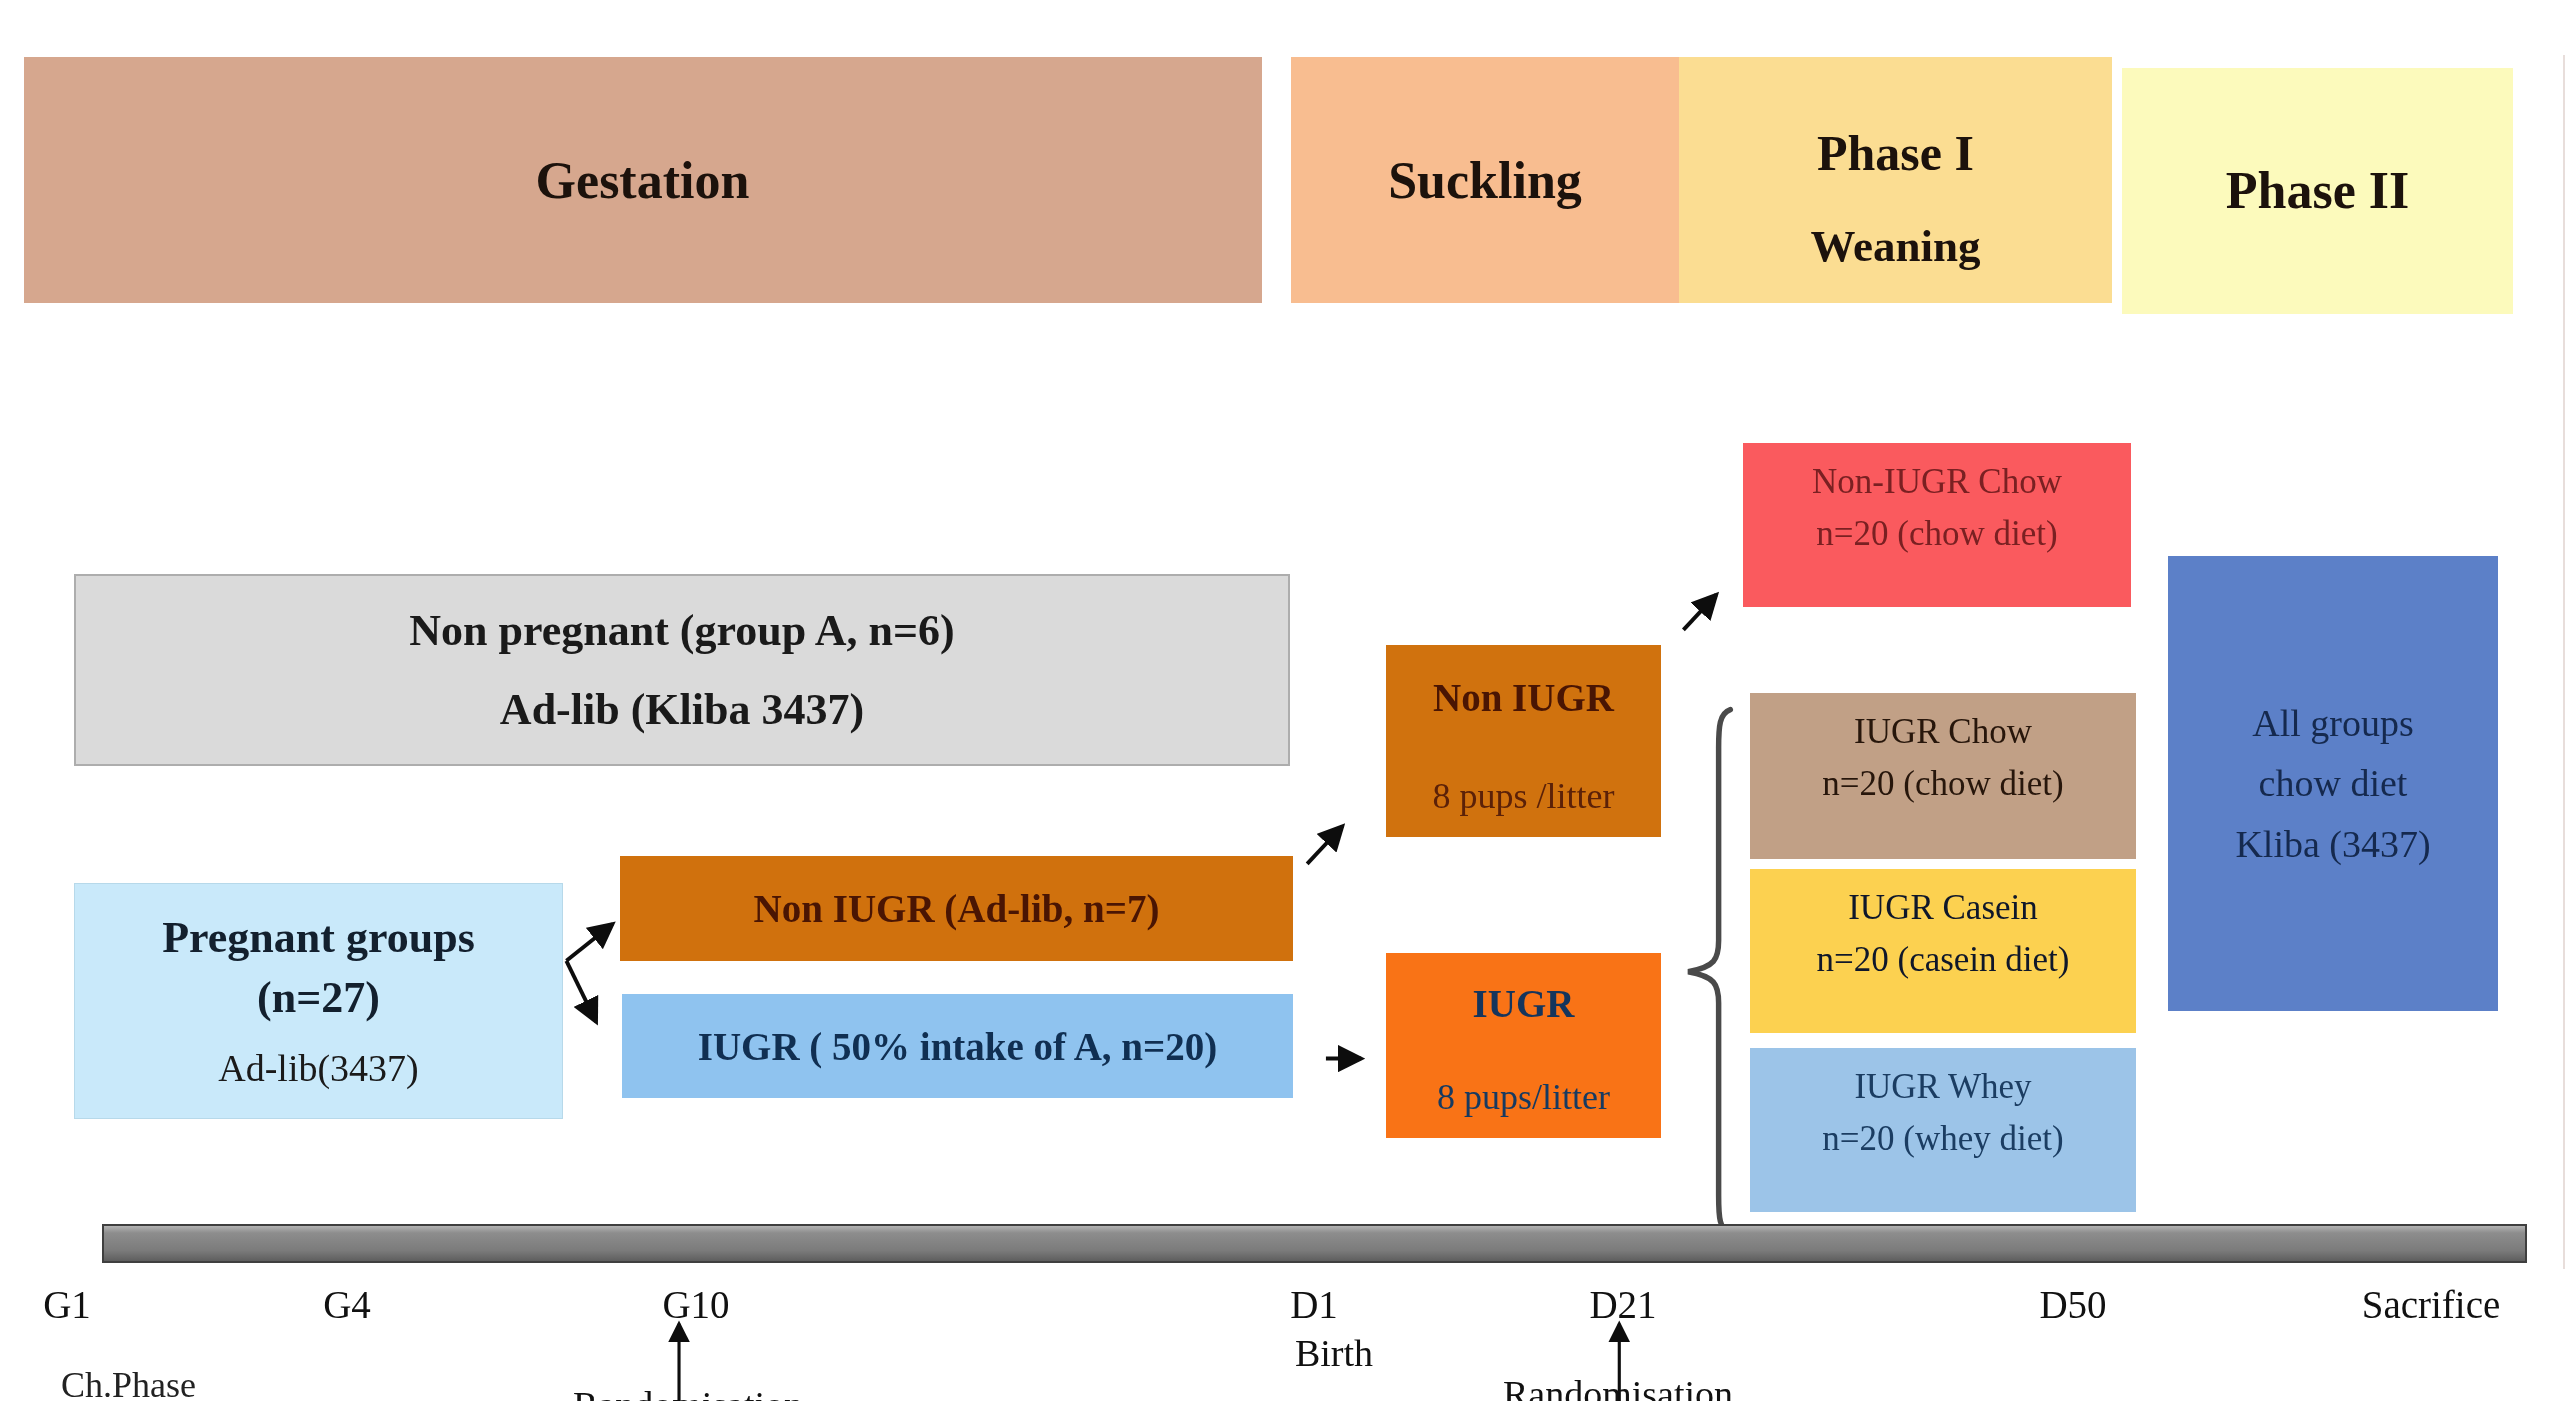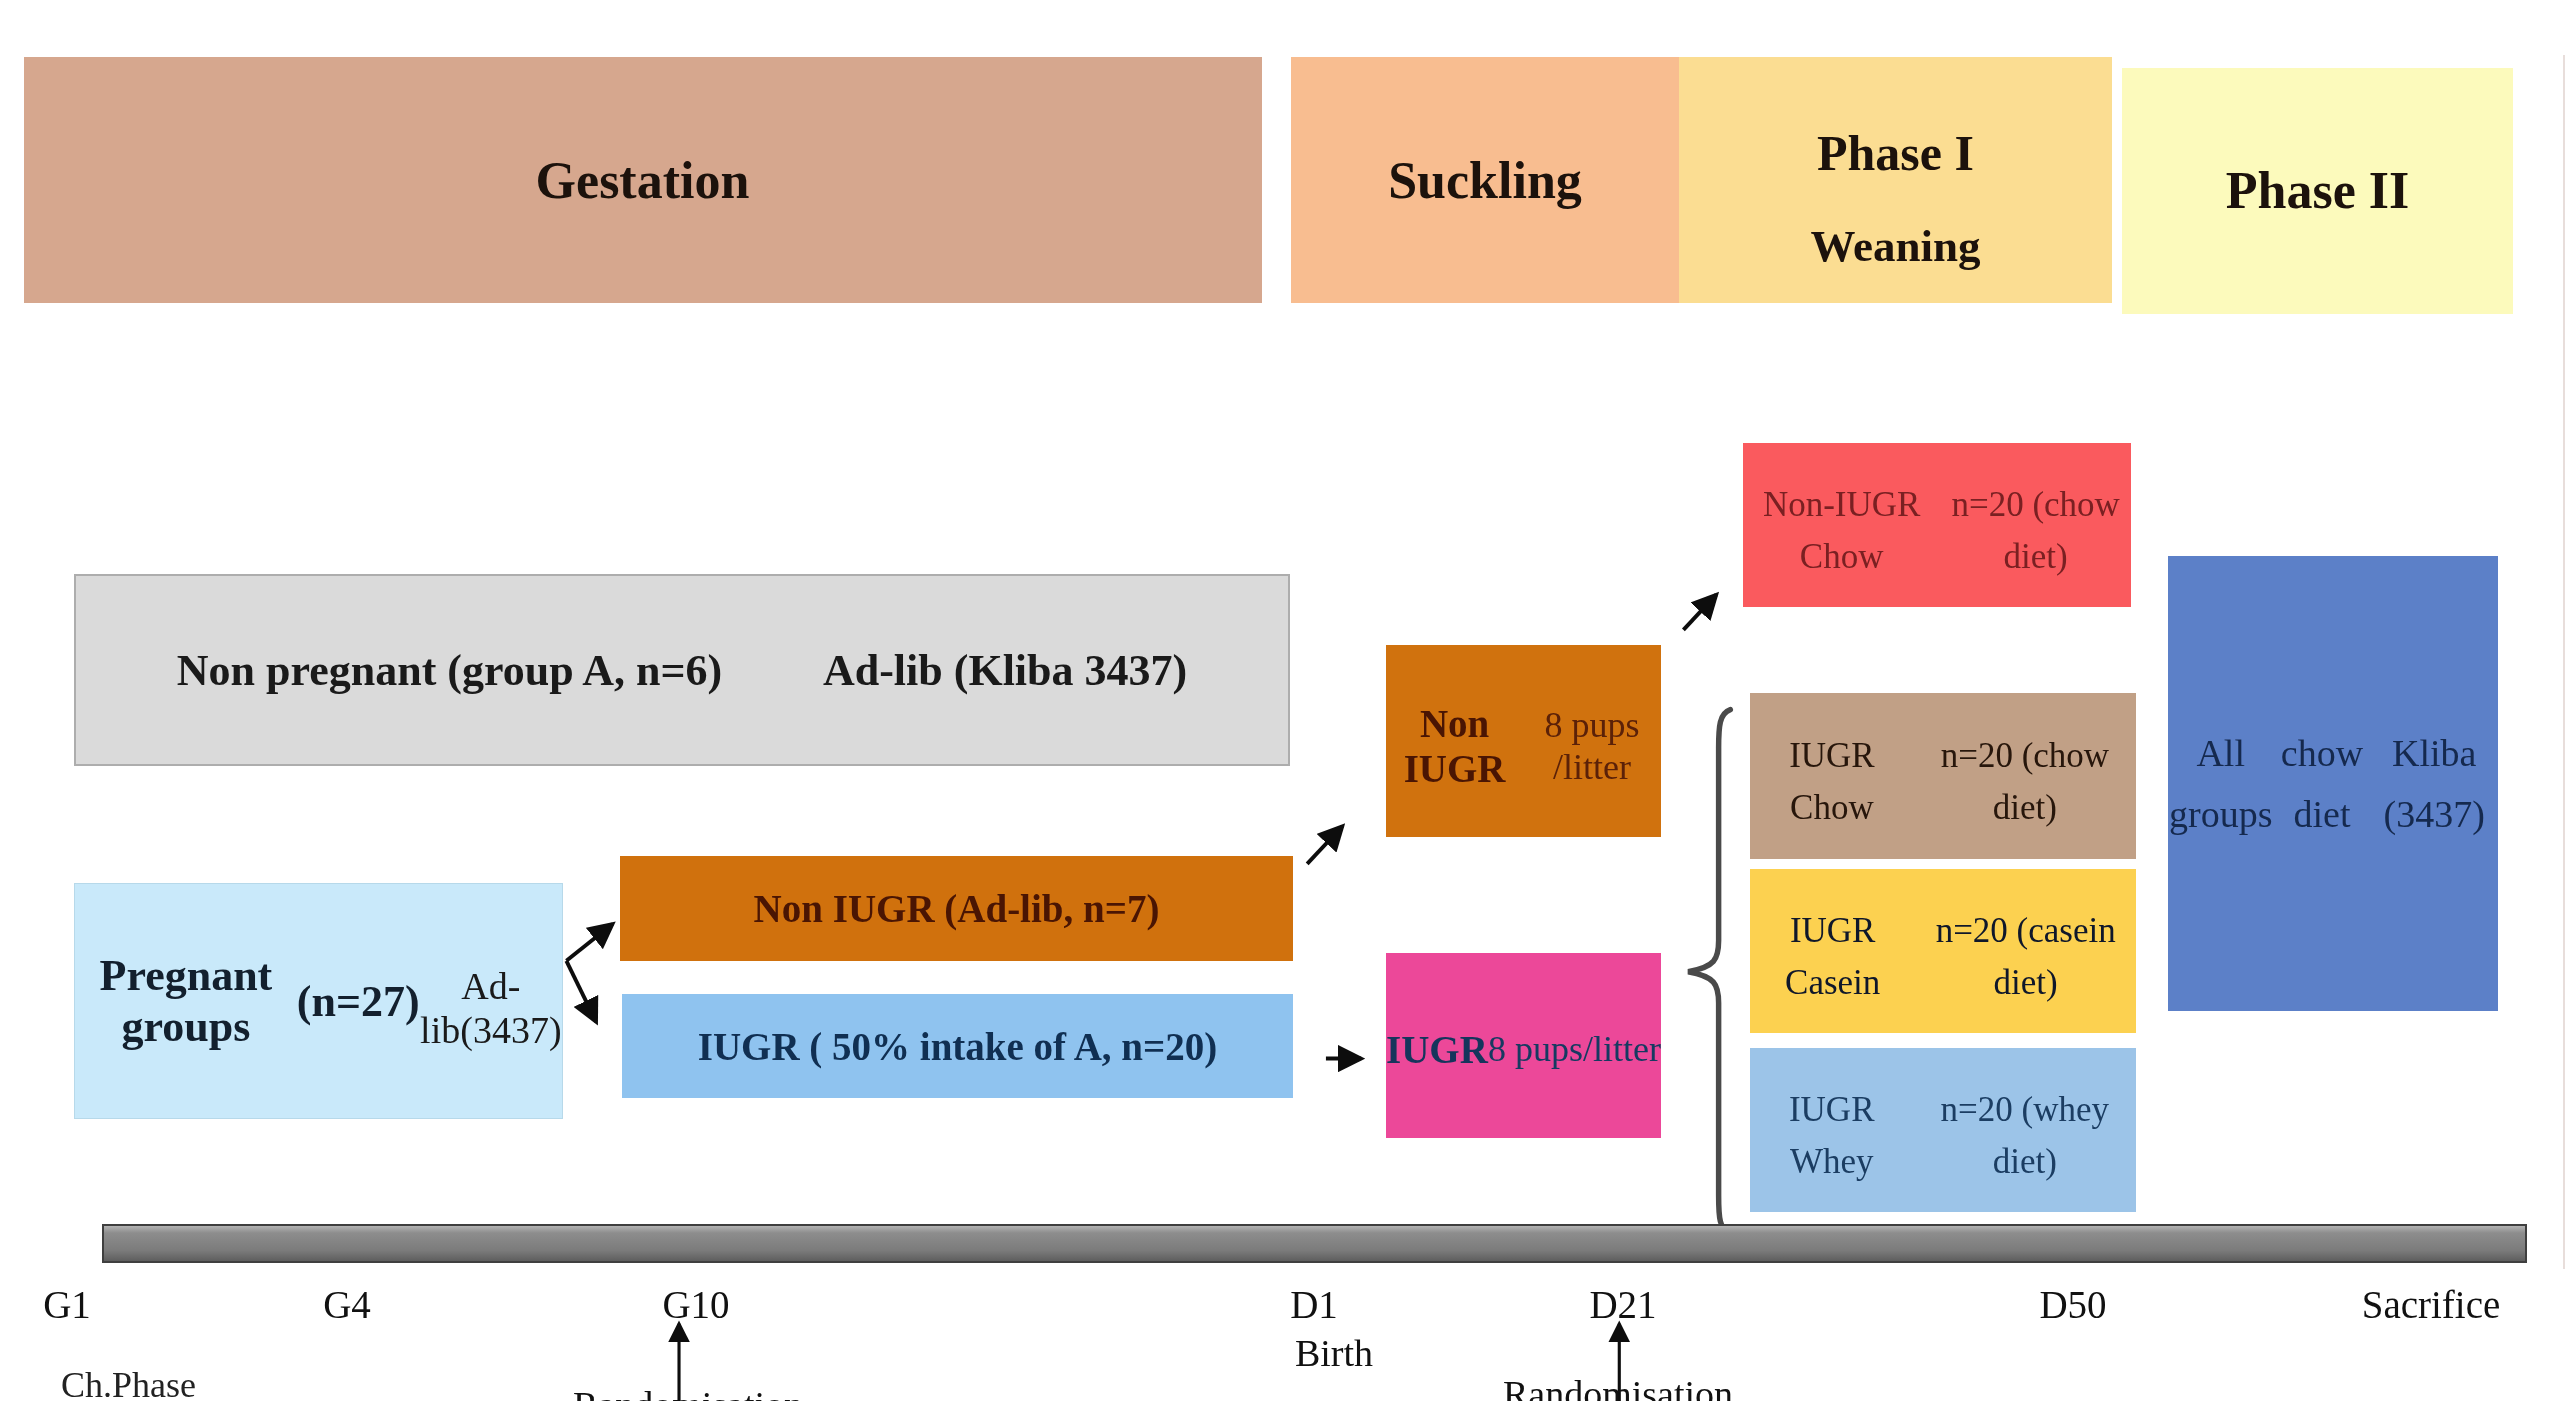--- a/index.html
+++ b/index.html
@@ -15,29 +15,29 @@
   .band{display:flex;align-items:center;justify-content:center;text-align:center;}
   .band-label{font-weight:bold;font-size:52px;color:#1c120c;}
   
   .band-gestation{left:23.5px;top:13.3px;width:1238px;height:246px;background:#d6a78e;}
   .band-suckling{left:1291px;top:13.3px;width:388px;height:246px;background:#f8bd90;}
   .band-phase1{left:1679px;top:13.3px;width:433px;height:246px;background:#fbdd92;}
   .band-phase2{left:2122px;top:23.5px;width:391px;height:246px;background:#fcfabc;}
   .phase1-line1{left:0;top:67px;width:100%;text-align:center;font-weight:bold;font-size:50px;color:#1c120c;}
   .phase1-line2{left:0;top:163px;width:100%;text-align:center;font-weight:bold;font-size:45px;color:#1c120c;}
   
-  .box{display:flex;align-items:center;text-align:center;}
+  .box{display:flex;flex-direction:column;align-items:center;text-align:center;}
   .box-nonpregnant{left:74px;top:530px;width:1216px;height:192px;background:#dadada;border:2.3px solid #adadad;justify-content:space-evenly;font-weight:bold;font-size:44px;color:#1a1a1a;}
   .box-pregnant{left:74px;top:839px;width:489px;height:236px;background:#c9e9fa;border:1.6px solid #b7d9ea;justify-content:center;row-gap:9.4px;}
   .preg-l1,.preg-l2{font-weight:bold;font-size:44px;color:#13202e;}
   .preg-l3{font-size:38px;color:#1a1a1a;margin-top:14px;}
   .box-branch-noniugr{left:620px;top:812px;width:673px;height:105px;background:#d0710d;justify-content:center;font-weight:bold;font-size:39px;color:#4a1503;}
   .box-branch-iugr{left:622px;top:950px;width:671px;height:104px;background:#8fc3ef;justify-content:center;font-weight:bold;font-size:39px;color:#102f52;}
   .box-pups-noniugr{left:1386px;top:601px;width:275px;height:192px;background:#d0720e;justify-content:space-between;padding:30px 0 20.3px;}
-  .box-pups-iugr{left:1386px;top:909px;width:275px;height:185px;background:#ec4899;justify-content:space-between;padding:28px 0 20.3px;}
+  .box-pups-iugr{left:1386px;top:909px;width:275px;height:185px;background:#f97316;justify-content:space-between;padding:28px 0 20.3px;}
   .pups-l1-orange{font-weight:bold;font-size:39px;color:#4a1503;}
   .pups-l2-orange{font-size:36px;color:#5b2108;}
   .pups-l1-blue{font-weight:bold;font-size:39px;color:#15355c;}
   .pups-l2-blue{font-size:36px;color:#163a61;}
   .diet{padding-top:12.5px;font-size:35px;line-height:1.5;justify-content:flex-start;}
   .box-red{left:1743px;top:399px;width:388px;height:164px;background:#fa5a5e;color:#7a2022;}
   .box-tan{left:1750px;top:649px;width:386px;height:166px;background:#c1a086;color:#27160b;}
   .box-casein{left:1750px;top:825px;width:386px;height:164px;background:#fcd150;color:#0f172a;}
   .box-whey{left:1750px;top:1004px;width:386px;height:164px;background:#9cc4e8;color:#1b3d62;}
   .box-all{left:2168px;top:512px;width:330px;height:455px;background:#5c80c8;justify-content:center;font-size:38px;line-height:1.58;color:#15294e;}

